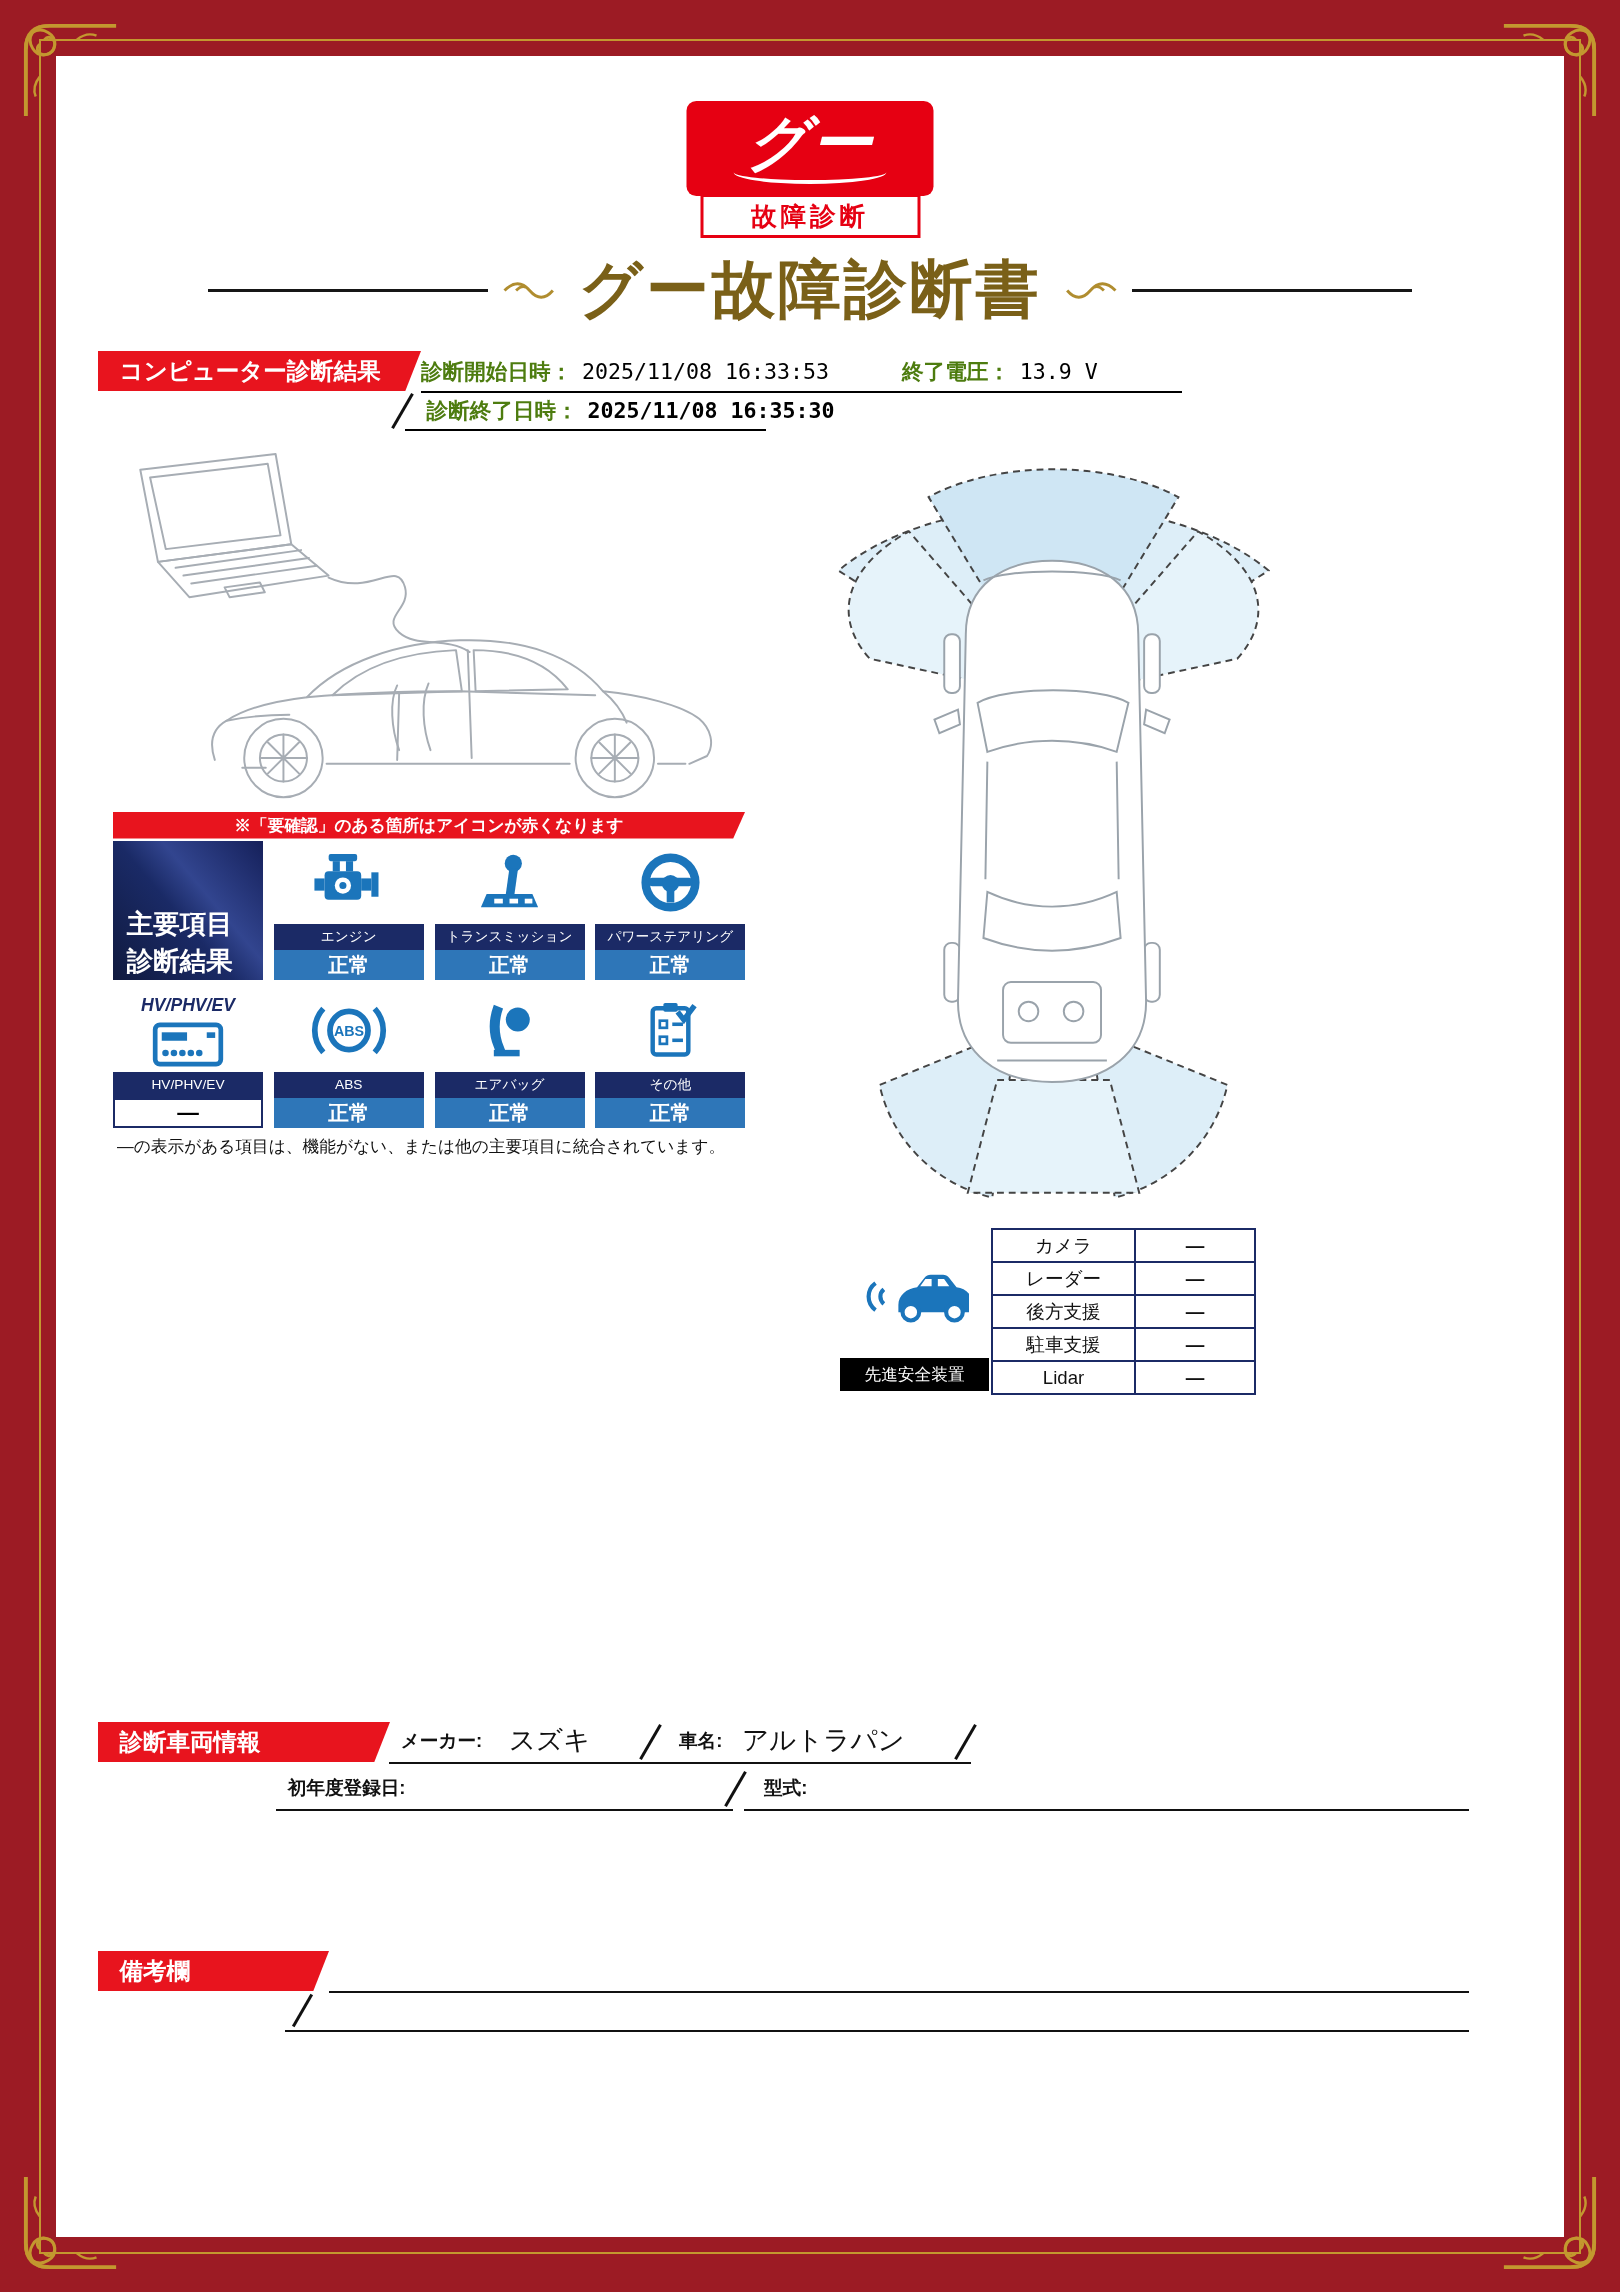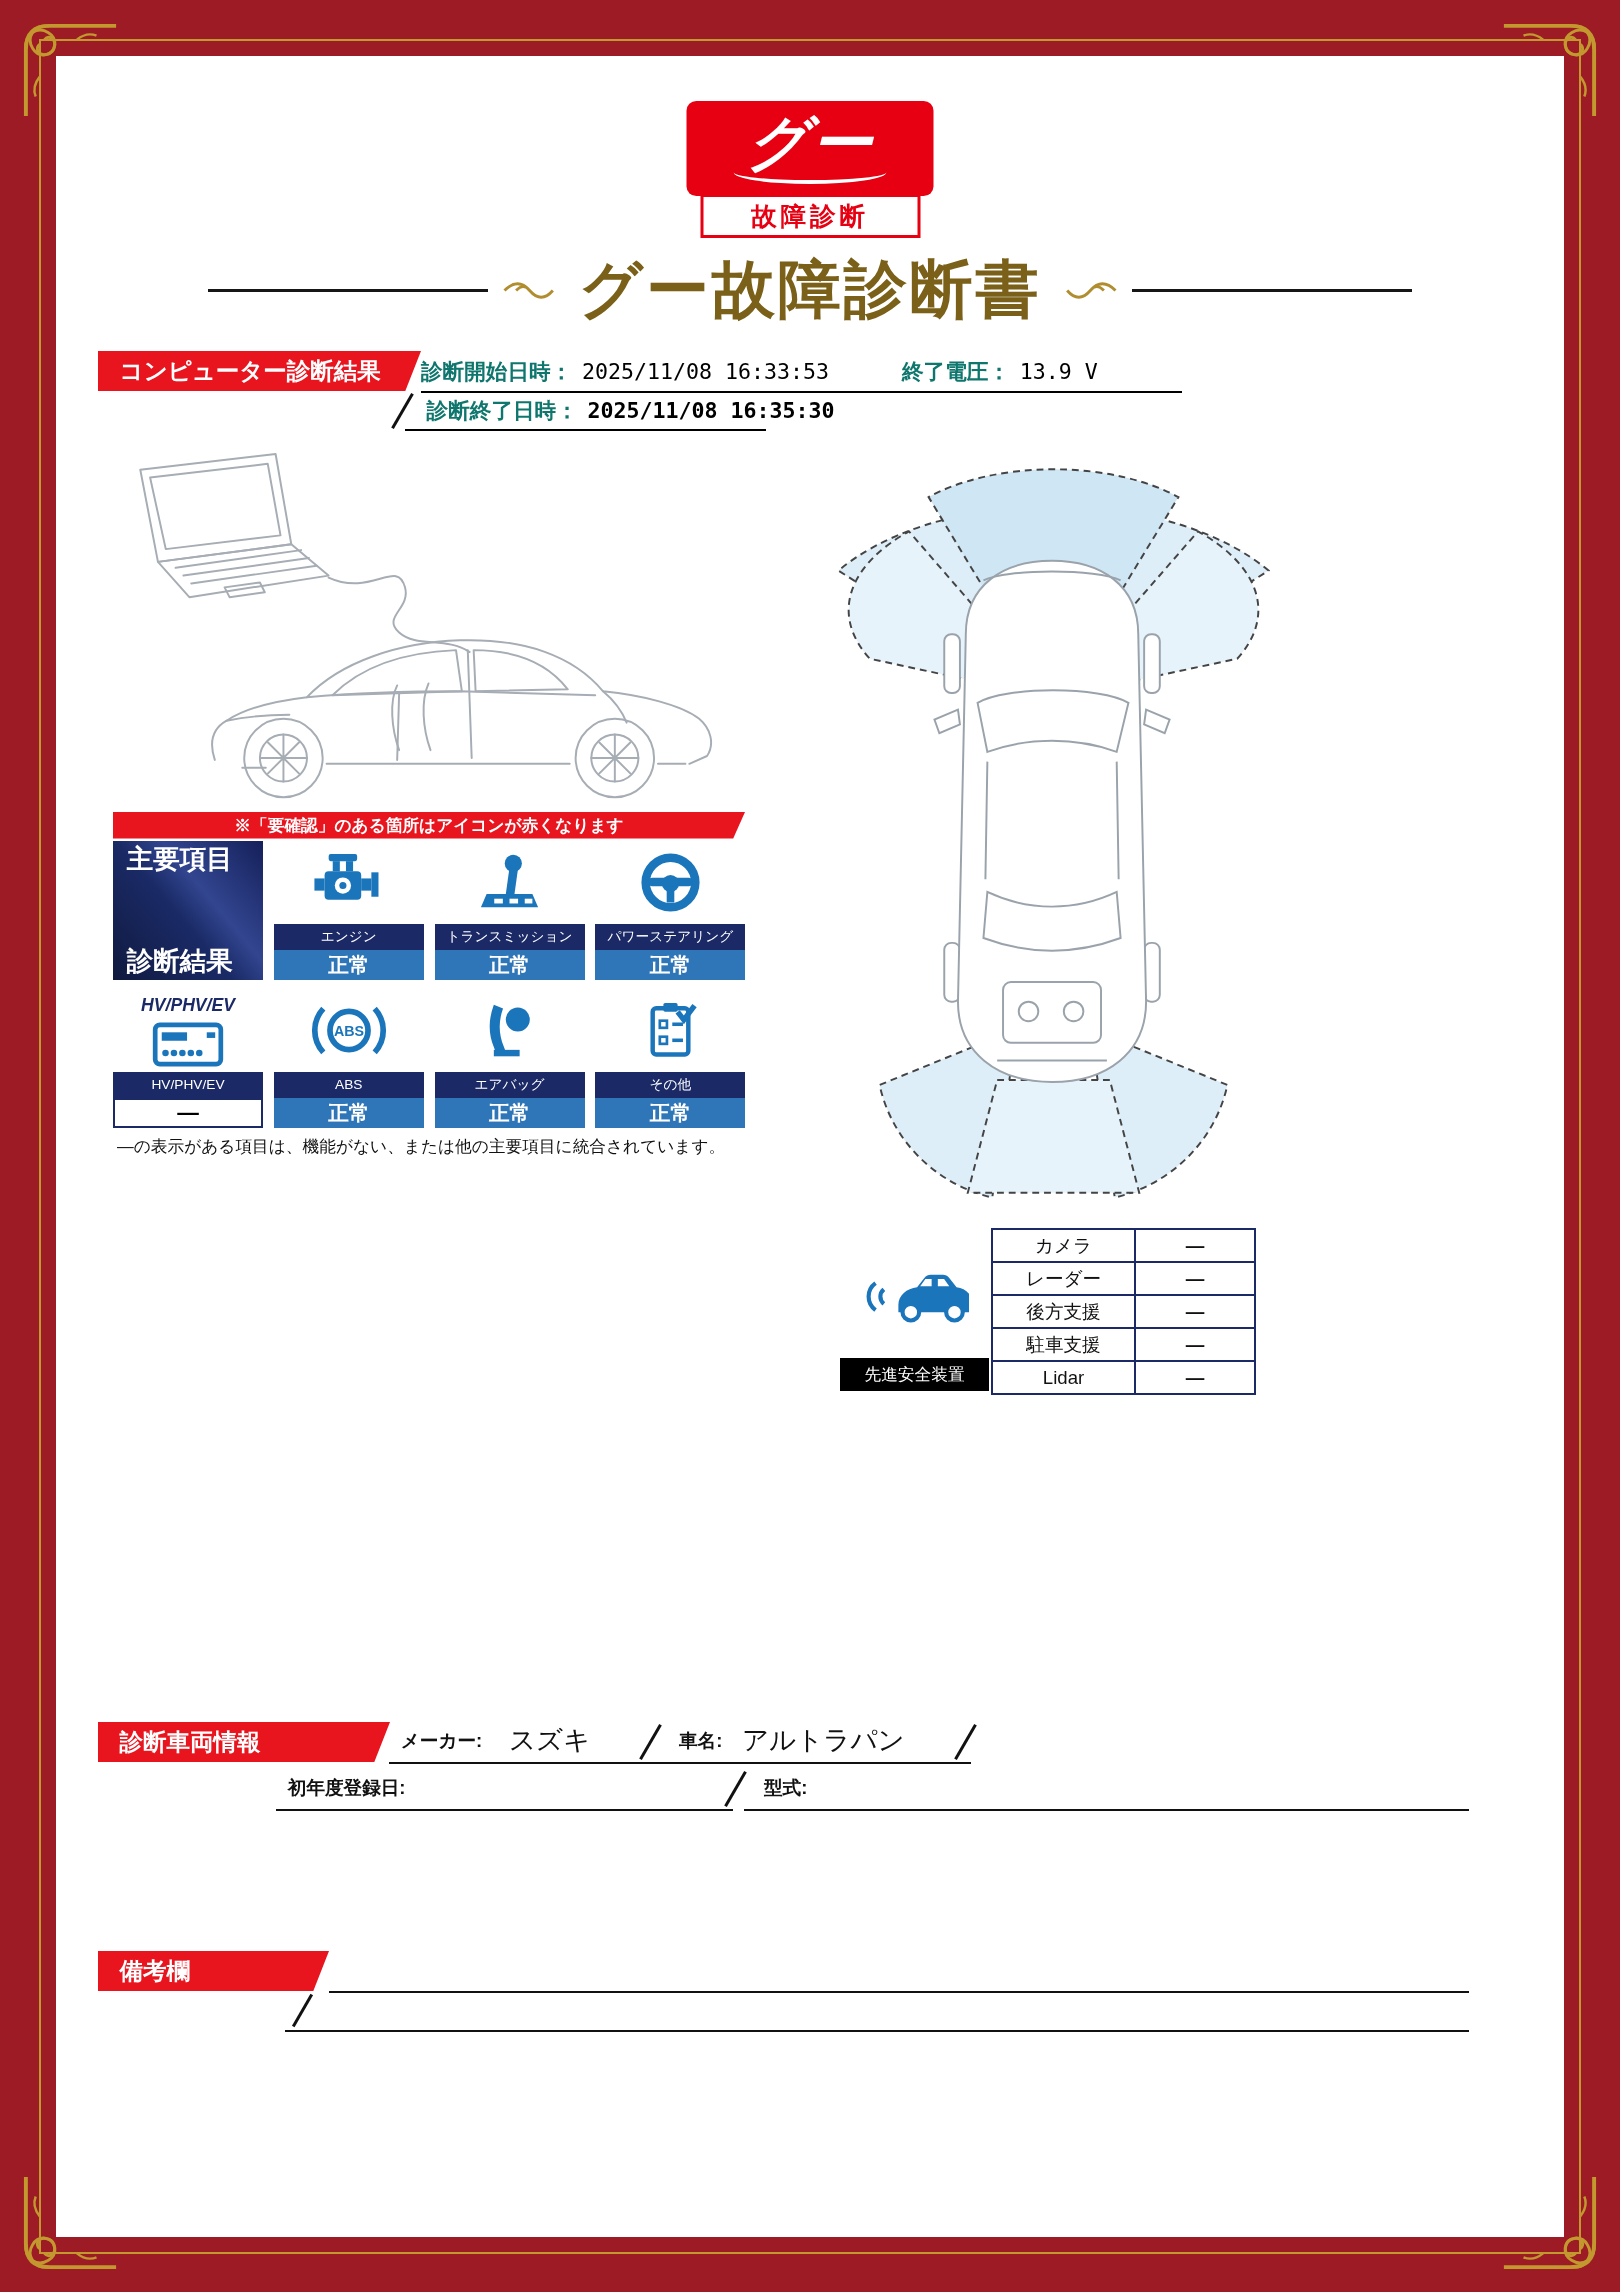--- a/index.html
+++ b/index.html
@@ -43,21 +43,21 @@
     clip-path:polygon(0 0,100% 0,calc(100% - 15.7px) 100%,0 100%);}
   .banner-computer{left:42px;top:295px;width:323px;height:40px;font-size:23.5px;}
   .banner-vehicle{left:42px;top:1666px;width:292px;height:40px;font-size:23.5px;}
   .banner-remarks{left:42px;top:1895px;width:231px;height:40px;font-size:23.5px;}
 
   
   .c-row1{position:absolute;left:365px;top:295px;width:761px;height:40px;
     border-bottom:2.9px solid #000;display:flex;align-items:center;}
   .c-row2{position:absolute;left:349px;top:335px;width:361px;height:40px;
     border-bottom:2.9px solid #000;display:flex;align-items:center;padding-left:21.6px;box-sizing:border-box;}
-  .lbl{font-weight:bold;font-size:21.6px;color:#0f766e;white-space:nowrap;}
+  .lbl{font-weight:bold;font-size:21.6px;color:#4d7c0f;white-space:nowrap;}
   .val{font-size:21.6px;color:#000;font-family:"DejaVu Sans Mono",monospace;white-space:nowrap;}
   .c-row1 .val{margin-left:9.8px;}
   .c-row1 .voltage{margin-left:73px;}
   .c-row2 .val{margin-left:9.8px;font-weight:bold;}
   .slash{position:absolute;width:2.9px;background:#111;transform:rotate(30deg);}
 
   
   .illu-side{position:absolute;left:49px;top:392px;}
   .illu-top{position:absolute;left:755px;top:397px;}
   .sketch{stroke:#a7adb4;fill:none;stroke-width:2;stroke-linecap:round;stroke-linejoin:round;}
@@ -71,21 +71,21 @@
   .grid-row.r2{top:933px;}
   .cell{width:150px;height:139px;display:flex;flex-direction:column;background:#fff;}
   .cell-icon{flex:1;display:flex;align-items:center;justify-content:center;}
   .cell-name{height:26.5px;background:#1b2a66;color:#fff;font-size:13.7px;
     display:flex;align-items:center;justify-content:center;white-space:nowrap;}
   .cell-status{height:30px;background:#2e76b8;color:#fff;font-weight:bold;font-size:20.6px;
     display:flex;align-items:center;justify-content:center;}
   .summary-box{width:150px;height:139px;box-sizing:border-box;padding-left:13.7px;
     background:linear-gradient(50deg,#101a3f 0%,#1a2a66 45%,#32458f 62%,#15205a 100%);
     color:#fff;font-size:26.5px;font-weight:bold;line-height:1.4;
-    display:flex;flex-direction:column;justify-content:space-between;}
+    display:flex;flex-direction:column;justify-content:flex-end;}
   .hv-head{height:25.5px;color:#1b2a66;font-weight:bold;font-style:italic;font-size:17.6px;
     display:flex;align-items:center;justify-content:center;padding-top:3.9px;}
   .cell-status.hv{background:#fff;color:#000;border:2px solid #1b2a66;box-sizing:border-box;font-size:21.6px;}
   .grid-footnote{position:absolute;left:61px;top:1079px;font-size:16.7px;color:#111;}
 
   
   .safety{position:absolute;left:784px;top:1172px;display:flex;align-items:flex-start;}
   .safety-left{width:149px;}
   .safety-icon-area{height:130px;display:flex;align-items:center;justify-content:center;}
   .safety-label{height:33px;background:#000000;color:#fff;font-size:16.7px;

